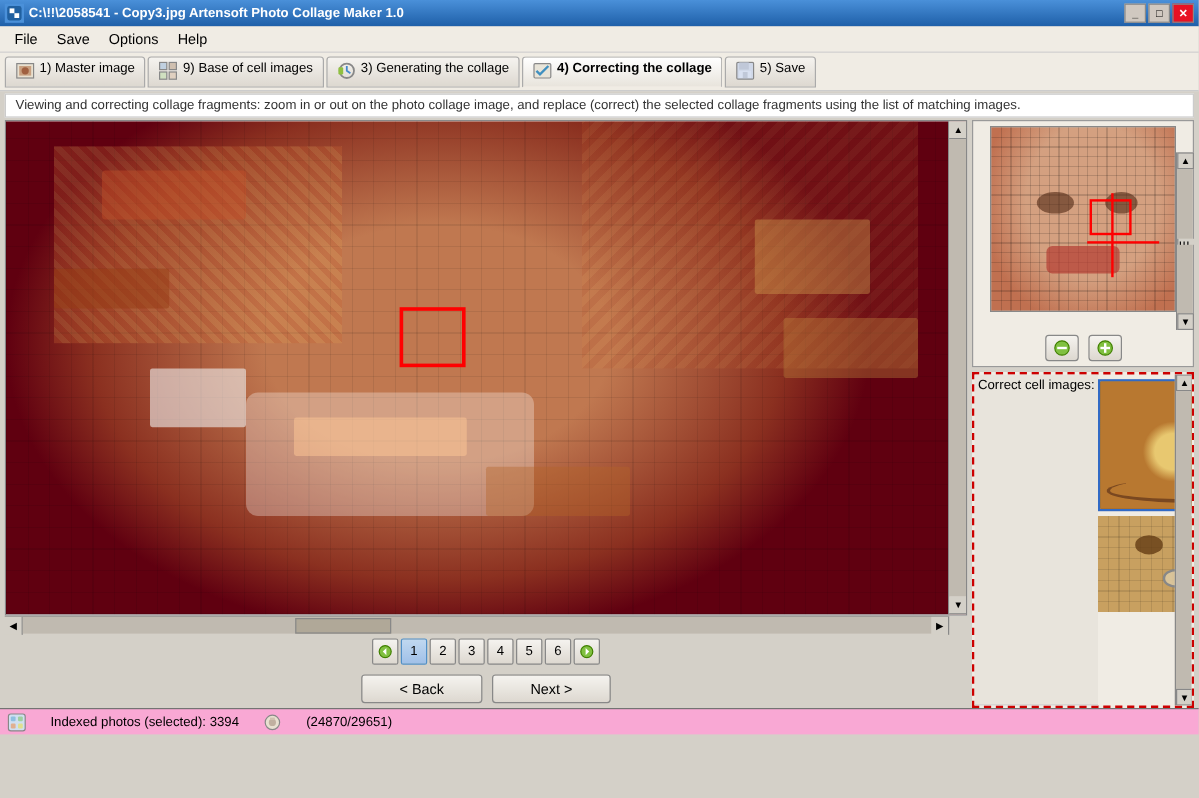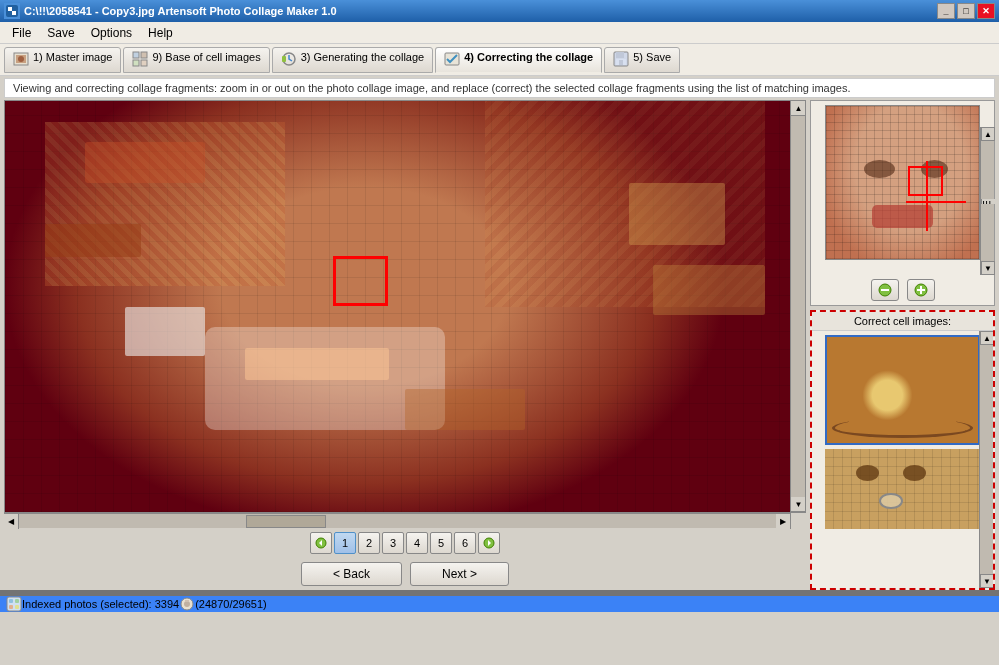--- a/index.html
+++ b/index.html
@@ -206,21 +206,21 @@
       justify-content: center;
       cursor: pointer;
       font-size: 14px;
       color: green;
     }
     .correct-section {
       background: #f0ece4;
       border: 2px dashed #cc0000;
       flex: 1;
       display: flex;
-      flex-direction: column;
+      flex-direction: row;
       overflow: hidden;
     }
     .correct-title {
       text-align: center;
       font-size: 11px;
       padding: 3px;
       background: #e8e4dc;
       border-bottom: 1px solid #ccc;
     }
     .correct-img-1 {
@@ -325,26 +325,26 @@
     .nav-btn {
       padding: 4px 31px;
       background: linear-gradient(to bottom, #f5f3ef, #ddd8d0);
       border: 1px solid #888;
       border-radius: 3px;
       cursor: pointer;
       font-size: 12px;
     }
     .status-bar {
       height: 22px;
-      background: #3b82f6;
-      border-top: 6px solid #737373;
+      background: #f9a8d4;
+      border-top: 1px solid #737373;
       display: flex;
       align-items: center;
       padding: 0 6px;
-      gap: 0;
+      gap: 20px;
       font-size: 11px;
     }
     .status-icon {
       width: 16px;
       height: 16px;
       display: flex;
       align-items: center;
       justify-content: center;
     }
     .collage-wrapper {

